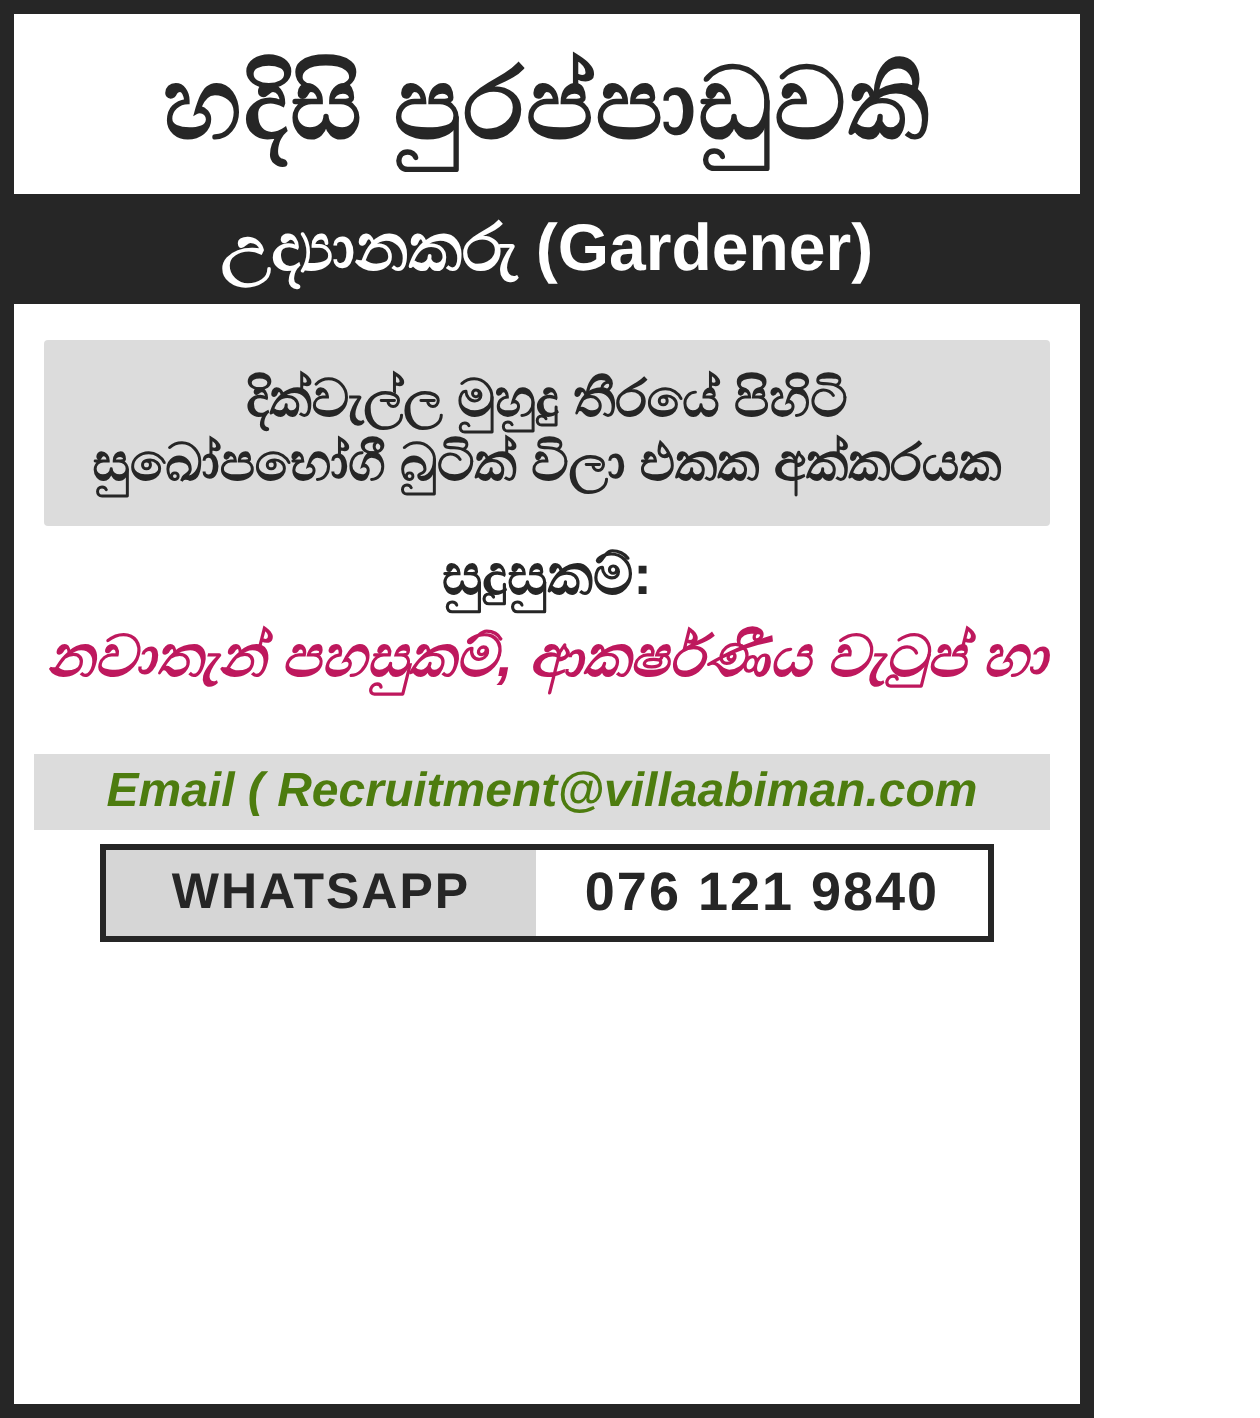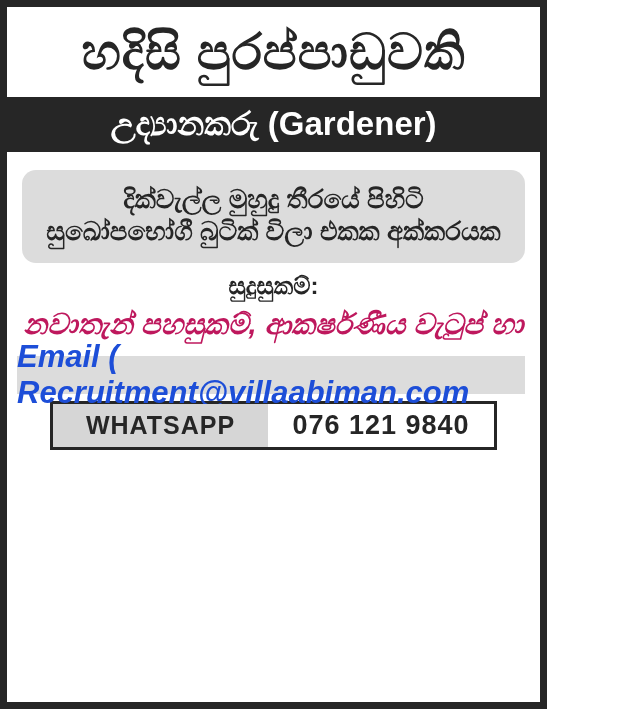--- a/index.html
+++ b/index.html
@@ -35,34 +35,34 @@
     align-items: center;
     justify-content: center;
     font-size: 33px;
     font-weight: bold;
     color: #ffffff;
   }
   
   .desc-box {
     margin: 18px 15px 0 15px;
     background: #dcdcdc;
-    border-radius: 14px;
+    border-radius: 2px;
     padding: 14px 10px 16px 10px;
     text-align: center;
     font-size: 26px;
     font-weight: bold;
     color: #262626;
     line-height: 1.22;
   }
   .desc-line { white-space: nowrap; }
   
   .qual-heading {
     margin-top: 9px;
     text-align: center;
-    font-size: 24px;
+    font-size: 28px;
     font-weight: bold;
     color: #262626;
   }
   .qual-list {
     margin: 6px 18px 0 26px;
     color: #262626;
   }
   .qual-item {
     position: relative;
     padding-left: 27px;
@@ -85,30 +85,30 @@
     margin-top: 6px;
     text-align: center;
     font-size: 29px;
     font-weight: bold;
     font-style: italic;
     color: #be185d;
     line-height: 1.28;
   }
   
   .email-bar {
-    margin: 12px 15px 0 10px;
+    margin: 28px 15px 0 10px;
     height: 38px;
     background: #dcdcdc;
     display: flex;
     align-items: center;
     justify-content: center;
-    font-size: 31px;
+    font-size: 24px;
     font-weight: bold;
     font-style: italic;
-    color: #1d4ed8;
+    color: #4d7c0f;
   }
   
   .whatsapp-box {
     margin: 7px auto 0 auto;
     width: 447px;
     height: 49px;
     border: 3px solid #262626;
     display: flex;
     background: #ffffff;
   }

